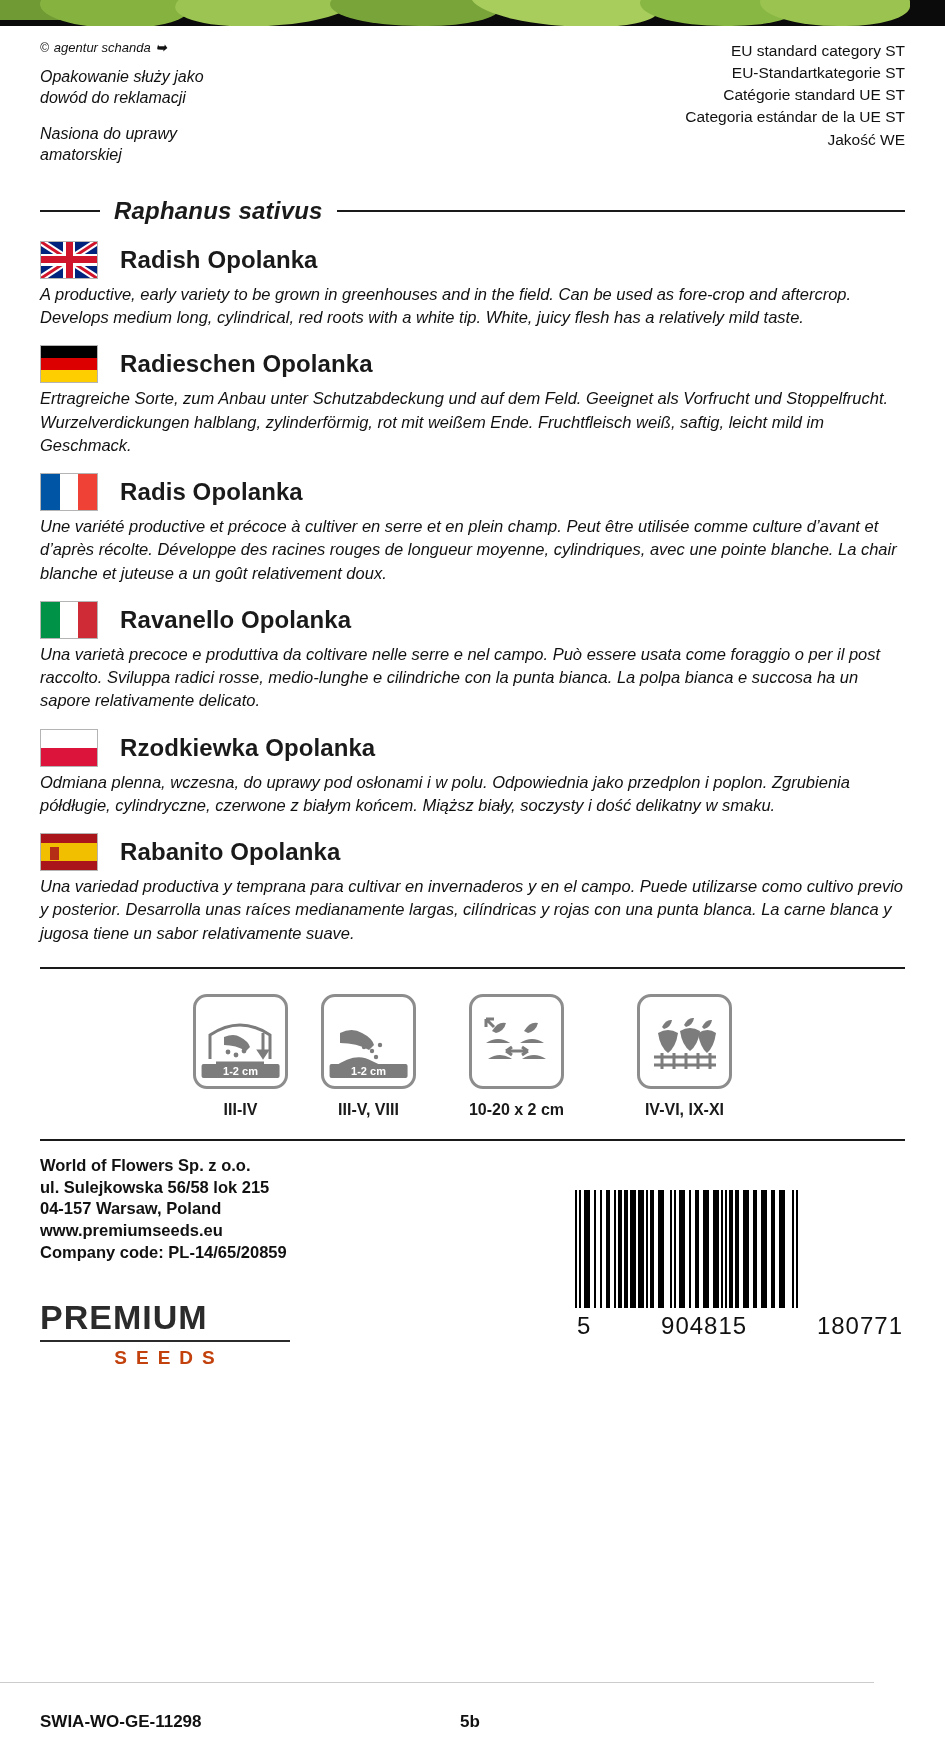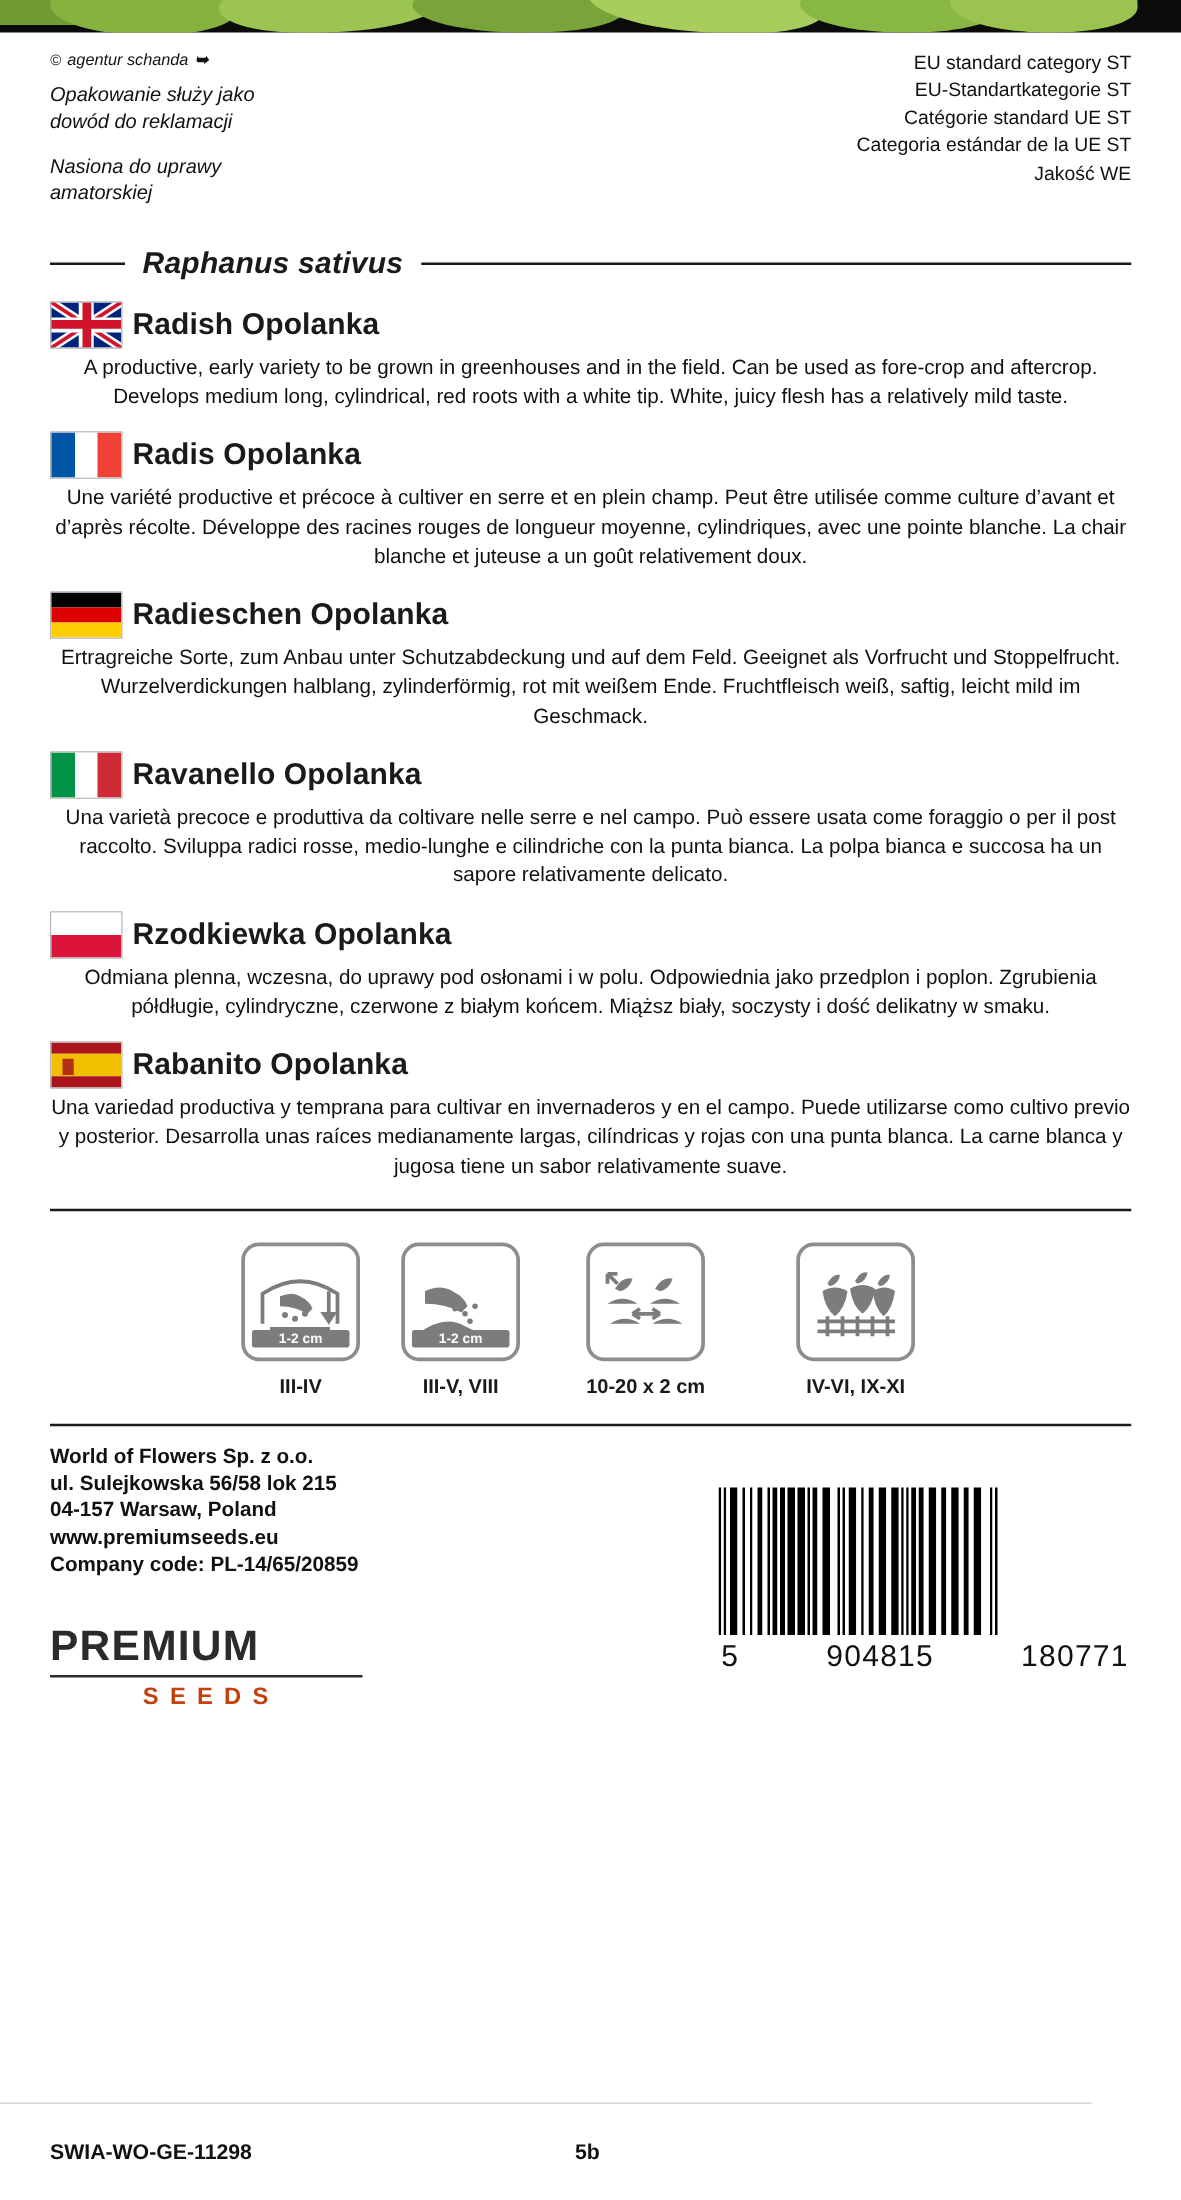--- a/index.html
+++ b/index.html
@@ -102,21 +102,21 @@
     white-space: nowrap;
     letter-spacing: .2px;
   }
 
   
   .lang-block { margin-top: 16px; }
   .lang-block:first-of-type { margin-top: 18px; }
   .lang-head {
     display: flex;
     align-items: center;
-    gap: 8px;
+    gap: 22px;
     margin-bottom: 4px;
   }
   .flag {
     width: 58px;
     height: 38px;
     border: 1px solid #b4b4b4;
     position: relative;
     overflow: hidden;
     flex: 0 0 auto;
     background: #fff;
@@ -124,21 +124,22 @@
   .lang-title {
     font-size: 24px;
     font-weight: 700;
     letter-spacing: .1px;
   }
   .lang-desc {
     font-size: 16.5px;
     line-height: 1.41;
     margin: 0;
     color: #111;
-    text-align: center;
+    text-align: left;
+    font-style: italic;
   }
 
   
   .flag-gb .uj { position:absolute; inset:0; background:#00247d; }
   .flag-gb .d1, .flag-gb .d2 {
     position:absolute; left:50%; top:50%; width:150%; height:7px;
     background:#fff; transform-origin:center;
   }
   .flag-gb .d1 { transform: translate(-50%,-50%) rotate(33deg); }
   .flag-gb .d2 { transform: translate(-50%,-50%) rotate(-33deg); }
@@ -352,40 +353,40 @@
           <i class="cv2"></i>
           <i class="ch2"></i>
       </span>
       <span class="lang-title">Radish Opolanka</span>
     </div>
     <p class="lang-desc">A productive, early variety to be grown in greenhouses and in the field. Can be used as fore-crop and aftercrop. Develops medium long, cylindrical, red roots with a white tip. White, juicy flesh has a relatively mild taste.</p>
   </div>
 
   <div class="lang-block">
     <div class="lang-head">
+      <span class="flag flag-de">
+        <i class="b1"></i>
+          <i class="b2"></i>
+          <i class="b3"></i>
+      </span>
+      <span class="lang-title">Radieschen Opolanka</span>
+    </div>
+    <p class="lang-desc">Ertragreiche Sorte, zum Anbau unter Schutzabdeckung und auf dem Feld. Geeignet als Vorfrucht und Stoppelfrucht. Wurzelverdickungen halblang, zylinderförmig, rot mit weißem Ende. Fruchtfleisch weiß, saftig, leicht mild im Geschmack.</p>
+  </div>
+
+  <div class="lang-block">
+    <div class="lang-head">
       <span class="flag flag-fr">
         <i class="b1"></i>
           <i class="b2"></i>
           <i class="b3"></i>
       </span>
       <span class="lang-title">Radis Opolanka</span>
     </div>
     <p class="lang-desc">Une variété productive et précoce à cultiver en serre et en plein champ. Peut être utilisée comme culture d’avant et d’après récolte. Développe des racines rouges de longueur moyenne, cylindriques, avec une pointe blanche. La chair blanche et juteuse a un goût relativement doux.</p>
-  </div>
-
-  <div class="lang-block">
-    <div class="lang-head">
-      <span class="flag flag-de">
-        <i class="b1"></i>
-          <i class="b2"></i>
-          <i class="b3"></i>
-      </span>
-      <span class="lang-title">Radieschen Opolanka</span>
-    </div>
-    <p class="lang-desc">Ertragreiche Sorte, zum Anbau unter Schutzabdeckung und auf dem Feld. Geeignet als Vorfrucht und Stoppelfrucht. Wurzelverdickungen halblang, zylinderförmig, rot mit weißem Ende. Fruchtfleisch weiß, saftig, leicht mild im Geschmack.</p>
   </div>
 
   <div class="lang-block">
     <div class="lang-head">
       <span class="flag flag-it">
         <i class="b1"></i>
           <i class="b2"></i>
           <i class="b3"></i>
       </span>
       <span class="lang-title">Ravanello Opolanka</span>

